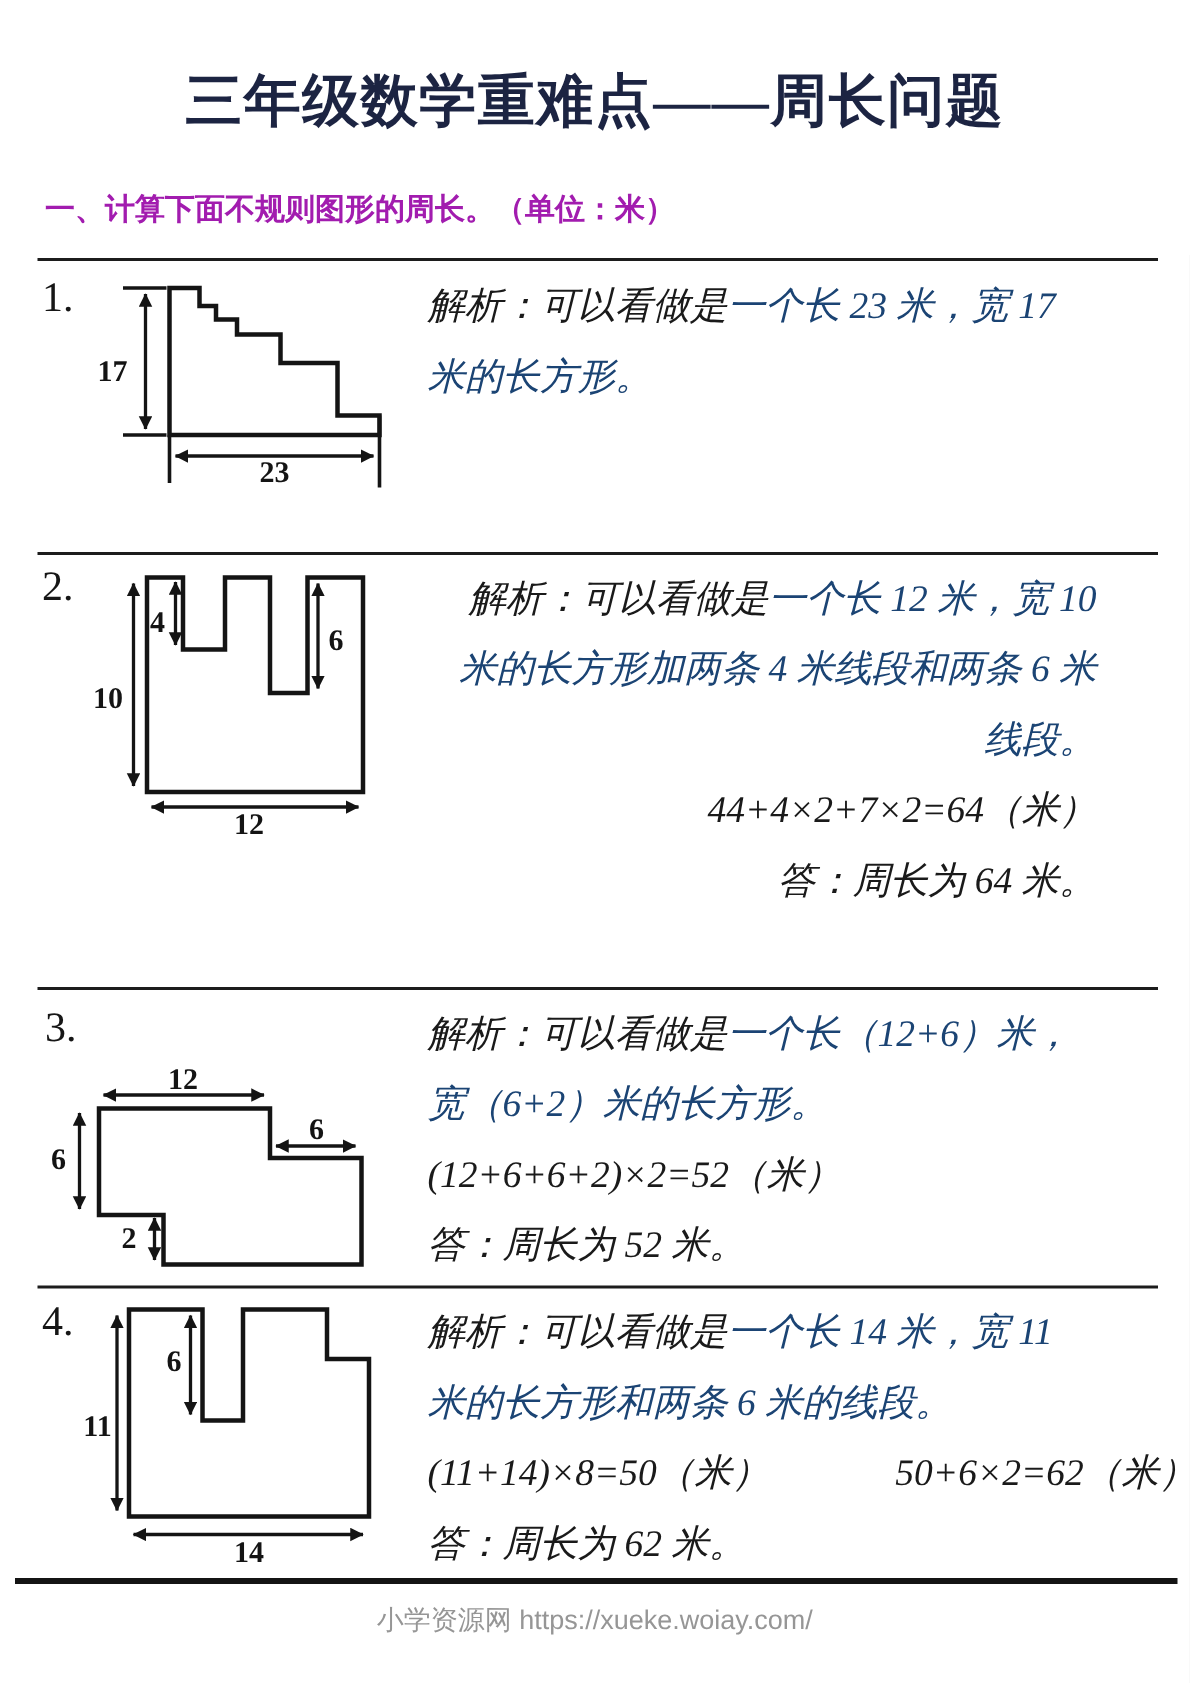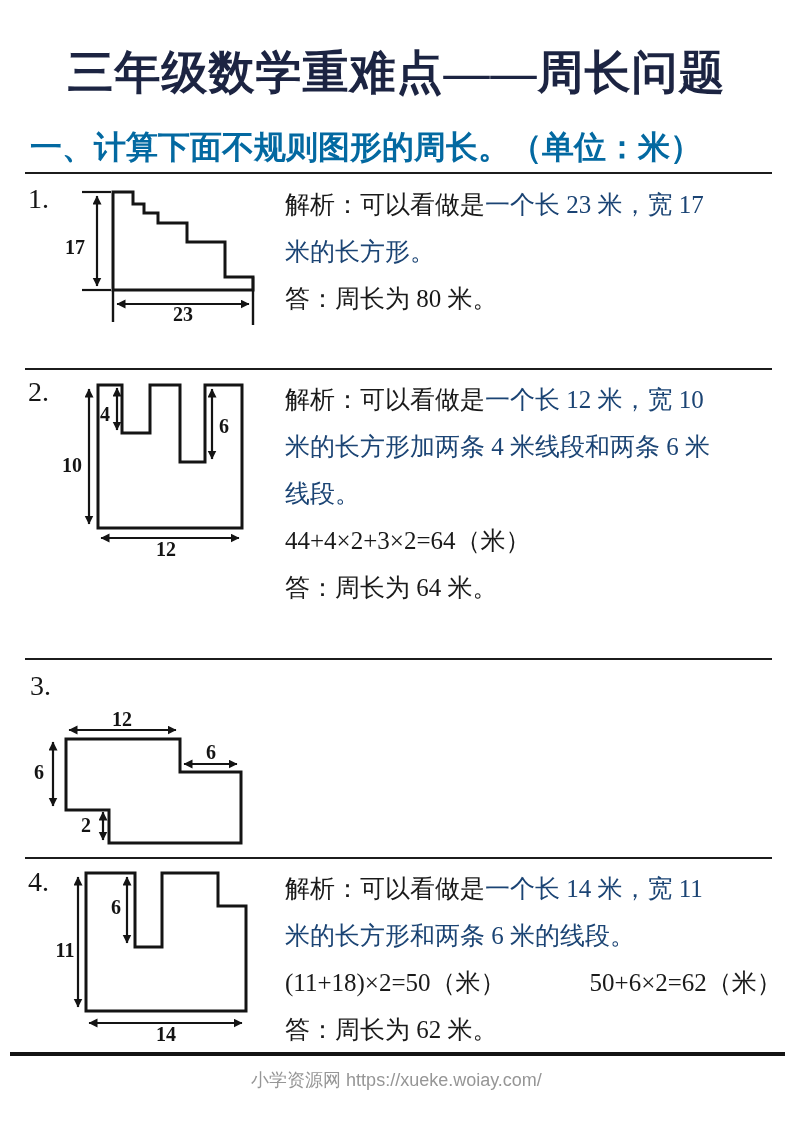--- a/index.html
+++ b/index.html
@@ -5,39 +5,39 @@
   html,body { margin:0; padding:0; }
   body { background:#e8e8e8; }
   .page {
     position:relative; width:793px; height:1122px; margin:0 auto;
     background:#ffffff; overflow:hidden;
     font-family:"Liberation Serif","DejaVu Serif",serif;
     color:#1a1a1a;
   }
   .title {
     position:absolute; top:42px; left:0; width:793px;
-    text-align:center; font-size:46px; font-weight:bold;
+    text-align:center; font-size:38px; font-weight:bold;
     color:#1c2442; letter-spacing:1px;
   }
   .heading {
     position:absolute; top:126px; left:30px;
-    font-size:32px; font-weight:bold; color:#0369a1;
+    font-size:20px; font-weight:bold; color:#a21caf;
   }
   .divider { position:absolute; left:25px; width:747px; height:2px; background:#1c1c1c; }
   .bottom-rule { position:absolute; top:1052px; left:10px; width:775px; height:4px; background:#141414; }
   .row { position:absolute; left:0; width:793px; }
   .pnum { position:absolute; font-size:28px; color:#161616; }
   .diag { position:absolute; }
   .diag .shape { fill:none; stroke:#141414; stroke-width:3; stroke-linejoin:miter; }
   .diag .dim { stroke:#141414; stroke-width:2.2; }
   .diag .ext { stroke:#141414; stroke-width:2.4; }
   .diag text { font-family:"Liberation Serif","DejaVu Serif",serif;
                font-weight:bold; font-size:20px; fill:#141414; text-anchor:middle; }
   .ptext { position:absolute; left:285px; width:446px; }
-  .line { margin:0; font-size:25px; line-height:47px; color:#1a1a1a; }
+  .line { margin:0; font-size:25px; line-height:47px; color:#1a1a1a;font-style:italic; }
   .blue { color:#1b4474; }
   .formula-pair { white-space:nowrap; }
   .gap2 { margin-left:84px; }
   .footer {
     position:absolute; top:1068px; left:0; width:793px; text-align:center;
     font-family:"Liberation Sans","DejaVu Sans",sans-serif;
     font-size:18px; color:#969696;
   }
 </style>
 </head>
@@ -67,21 +67,20 @@
       <line class="ext" x1="233" y1="99" x2="233" y2="147"></line>
       <line class="dim" x1="62" y1="14" x2="91" y2="14"></line>
       <line class="dim" x1="62" y1="112" x2="91" y2="112"></line>
       <line class="dim" x1="77" y1="18" x2="77" y2="108" marker-start="url(#m1)" marker-end="url(#m1)"></line>
       <line class="dim" x1="97" y1="126" x2="229" y2="126" marker-start="url(#m1)" marker-end="url(#m1)"></line>
       <text x="55" y="76">17</text>
       <text x="163" y="143">23</text>
     </svg>
     <div class="ptext" style="top:8px;">
       <p class="line"><span>解析：可以看做是</span><span class="blue">一个长 23 米，宽 17 米的长方形。</span></p>
-      <p class="line">答：周长为 80 米。</p>
     </div>
   </div>
 
   <div class="row" style="top:368px;height:290px;">
     <div class="pnum" style="left:28px;top:8px;">2.</div>
     <svg class="diag" style="left:60px;top:7px;" width="200" height="185" viewBox="0 0 200 185">
       <defs>
         <marker id="m2" markerUnits="userSpaceOnUse" markerWidth="10" markerHeight="10" refX="8.5" refY="4.5" orient="auto-start-reverse">
           <path d="M0,0 L9,4.5 L0,9 Z" fill="#141414"></path>
         </marker>
@@ -89,23 +88,23 @@
       <path class="shape" d="M38,10 H62 V58 H90 V10 H120 V87 H145 V10 H182 V153 H38 Z"></path>
       <line class="dim" x1="29" y1="14" x2="29" y2="149" marker-start="url(#m2)" marker-end="url(#m2)"></line>
       <line class="dim" x1="41" y1="163" x2="179" y2="163" marker-start="url(#m2)" marker-end="url(#m2)"></line>
       <line class="dim" x1="57" y1="13" x2="57" y2="55" marker-start="url(#m2)" marker-end="url(#m2)"></line>
       <line class="dim" x1="152" y1="14" x2="152" y2="84" marker-start="url(#m2)" marker-end="url(#m2)"></line>
       <text x="12" y="97">10</text>
       <text x="106" y="181">12</text>
       <text x="45" y="46">4</text>
       <text x="164" y="58">6</text>
     </svg>
-    <div class="ptext" style="top:8px;">
+    <div class="ptext" style="top:8px;text-align:right;">
       <p class="line"><span>解析：可以看做是</span><span class="blue">一个长 12 米，宽 10 米的长方形加两条 4 米线段和两条 6 米线段。</span></p>
-      <p class="line">44+4×2+3×2=64（米）</p>
+      <p class="line">44+4×2+7×2=64（米）</p>
       <p class="line">答：周长为 64 米。</p>
     </div>
   </div>
 
   <div class="row" style="top:658px;height:199px;">
     <div class="pnum" style="left:30px;top:12px;">3.</div>
     <svg class="diag" style="left:25px;top:52px;" width="235" height="145" viewBox="0 0 235 145">
       <defs>
         <marker id="m3" markerUnits="userSpaceOnUse" markerWidth="10" markerHeight="10" refX="8.5" refY="4.5" orient="auto-start-reverse">
           <path d="M0,0 L9,4.5 L0,9 Z" fill="#141414"></path>
@@ -114,40 +113,45 @@
       <path class="shape" d="M41,29 H155 V62 H216 V133 H84 V100 H41 Z"></path>
       <line class="dim" x1="44" y1="20" x2="151" y2="20" marker-start="url(#m3)" marker-end="url(#m3)"></line>
       <line class="dim" x1="159" y1="54" x2="212" y2="54" marker-start="url(#m3)" marker-end="url(#m3)"></line>
       <line class="dim" x1="28" y1="32" x2="28" y2="96" marker-start="url(#m3)" marker-end="url(#m3)"></line>
       <line class="dim" x1="78" y1="102" x2="78" y2="130" marker-start="url(#m3)" marker-end="url(#m3)"></line>
       <text x="97" y="16">12</text>
       <text x="186" y="49">6</text>
       <text x="14" y="69">6</text>
       <text x="61" y="122">2</text>
     </svg>
+    <div class="ptext" style="top:8px;">
+      <p class="line"><span>解析：可以看做是</span><span class="blue">一个长（12+6）米，宽（6+2）米的长方形。</span></p>
+      <p class="line">(12+6+6+2)×2=52（米）</p>
+      <p class="line">答：周长为 52 米。</p>
+    </div>
   </div>
 
   <div class="row" style="top:857px;height:195px;">
     <div class="pnum" style="left:28px;top:9px;">4.</div>
     <svg class="diag" style="left:50px;top:8px;" width="215" height="185" viewBox="0 0 215 185">
       <defs>
         <marker id="m4" markerUnits="userSpaceOnUse" markerWidth="10" markerHeight="10" refX="8.5" refY="4.5" orient="auto-start-reverse">
           <path d="M0,0 L9,4.5 L0,9 Z" fill="#141414"></path>
         </marker>
       </defs>
       <path class="shape" d="M36,8 H85 V82 H112 V8 H168 V41 H196 V146 H36 Z"></path>
       <line class="dim" x1="28" y1="12" x2="28" y2="142" marker-start="url(#m4)" marker-end="url(#m4)"></line>
       <line class="dim" x1="77" y1="12" x2="77" y2="78" marker-start="url(#m4)" marker-end="url(#m4)"></line>
       <line class="dim" x1="39" y1="158" x2="192" y2="158" marker-start="url(#m4)" marker-end="url(#m4)"></line>
       <text x="15" y="92">11</text>
       <text x="66" y="49">6</text>
       <text x="116" y="176">14</text>
     </svg>
     <div class="ptext" style="top:8px;">
       <p class="line"><span>解析：可以看做是</span><span class="blue">一个长 14 米，宽 11 米的长方形和两条 6 米的线段。</span></p>
-      <p class="line formula-pair"><span>(11+18)×2=50（米）</span><span class="gap2">50+6×2=62（米）</span></p>
+      <p class="line formula-pair"><span>(11+14)×8=50（米）</span><span class="gap2">50+6×2=62（米）</span></p>
       <p class="line">答：周长为 62 米。</p>
     </div>
   </div>
 
   <div class="footer">小学资源网 https://xueke.woiay.com/</div>
 
 </div>
 
 </body></html>

